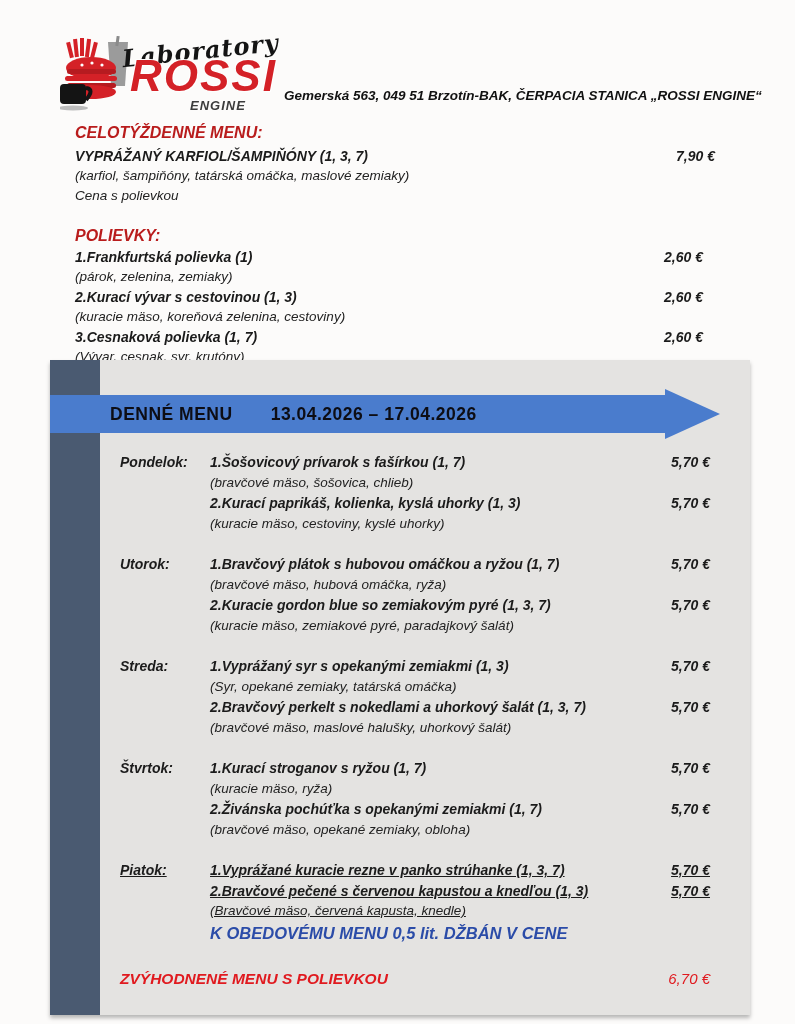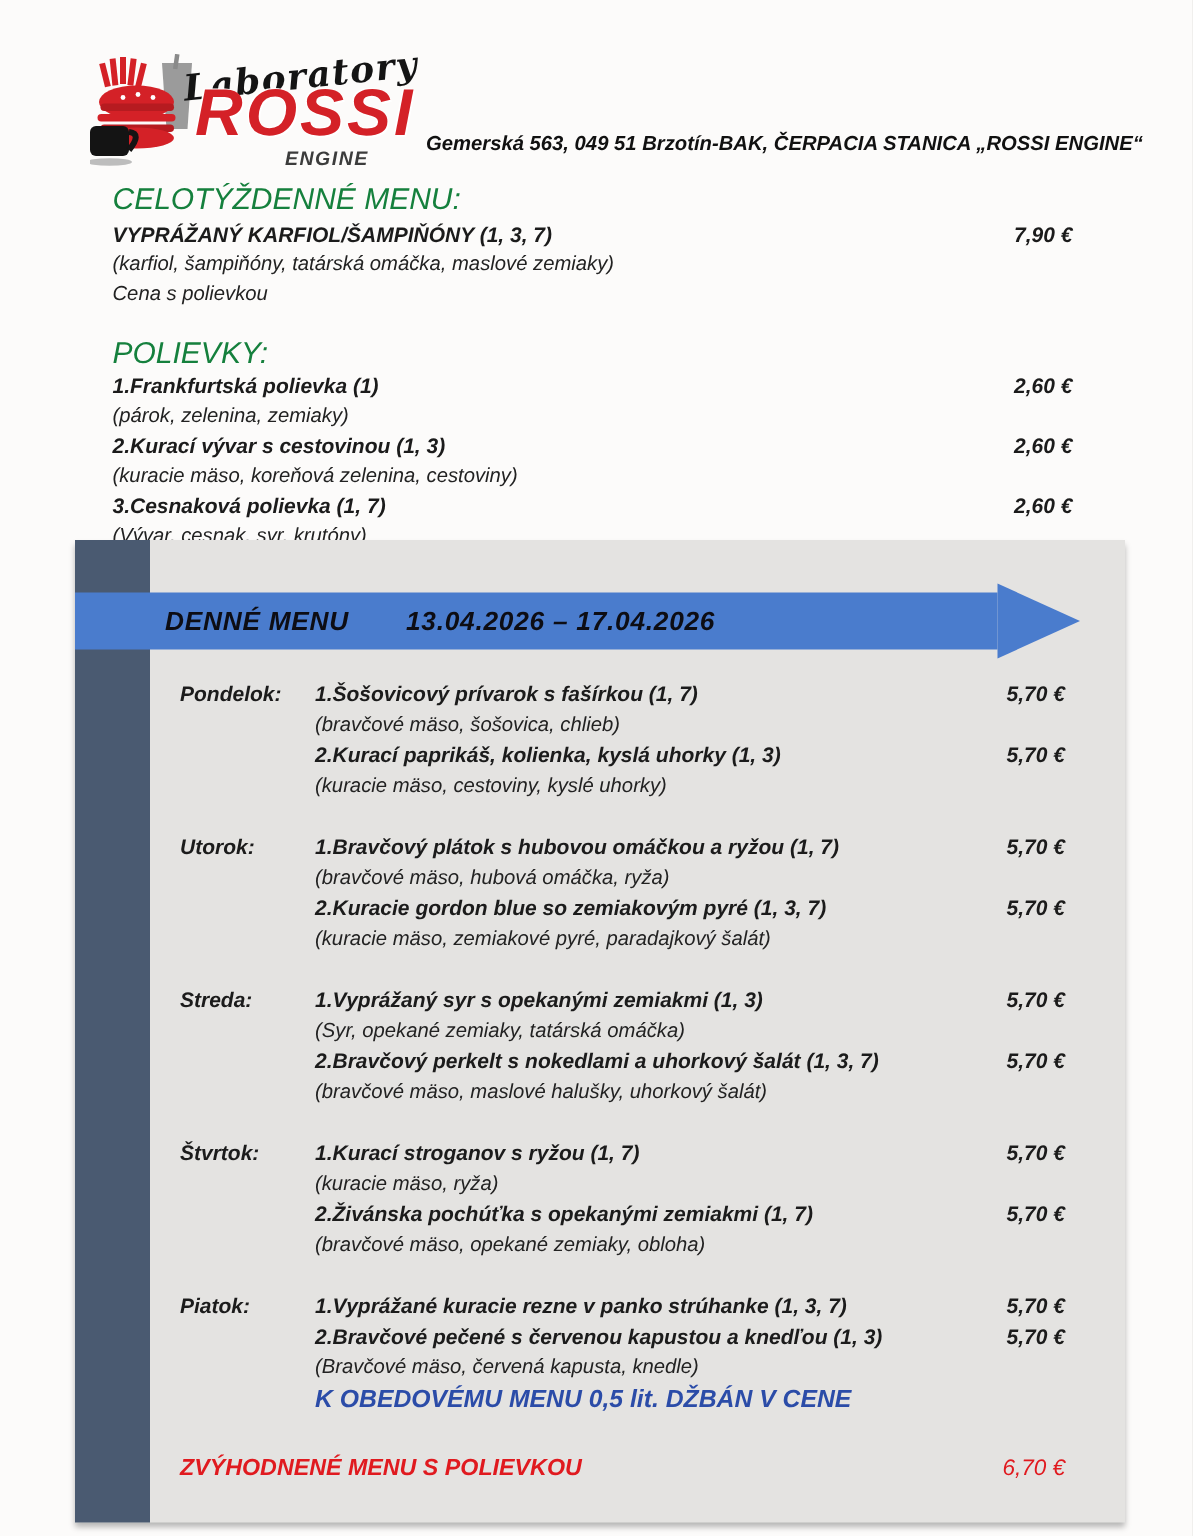--- a/index.html
+++ b/index.html
@@ -23,37 +23,37 @@
   .logo-engine{
     position:absolute;left:130px;top:64px;font-style:italic;font-weight:700;
     font-size:13px;color:#3c3c3c;letter-spacing:1px;
   }
   .address{
     position:absolute;top:88px;left:284px;width:480px;
     font-weight:700;font-style:italic;font-size:13.5px;color:#111;
   }
   
   .weekly{position:absolute;top:122px;left:75px;right:80px;}
-  .soups{position:absolute;top:225px;left:75px;right:80px;}
-  .sec-heading{font-style:italic;font-weight:400;font-size:20px;color:#15803d;line-height:22px;}
+  .soups{position:absolute;top:225px;left:75px;right:92px;}
+  .sec-heading{font-style:italic;font-weight:700;font-size:16px;color:#b91c1c;line-height:22px;}
   .menu-row{display:flex;justify-content:space-between;align-items:baseline;line-height:20px;}
   .item-name{font-style:italic;font-weight:700;font-size:14px;}
   .price{font-style:italic;font-weight:700;font-size:14px;white-space:nowrap;}
   .desc{font-style:italic;font-size:13.5px;line-height:20px;color:#222;}
   .note{font-style:italic;font-size:13.5px;line-height:20px;color:#222;}
   .weekly .menu-row{margin-top:2px;}
   
   .panel{
     position:absolute;top:360px;left:50px;width:700px;height:655px;
     background:#e4e3e1;box-shadow:0 3px 4px rgba(0,0,0,.28);
   }
   .stripe{position:absolute;left:0;top:0;bottom:0;width:50px;background:#4a5a71;}
   .banner{
     position:absolute;top:35px;left:0;height:38px;width:615px;
-    background:#4a7ccd;display:flex;align-items:center;font-style:italic;
+    background:#4a7ccd;display:flex;align-items:center;
   }
   .banner-title{font-weight:700;font-size:17.5px;color:#0d0d14;margin-left:60px;letter-spacing:.5px;}
   .banner-dates{font-weight:700;font-size:17.5px;color:#0d0d14;margin-left:38px;letter-spacing:.5px;}
   .arrowhead{
     position:absolute;left:615px;top:-6px;width:0;height:0;
     border-top:25px solid transparent;border-bottom:25px solid transparent;
     border-left:55px solid #4a7ccd;
   }
   .panel-content{position:absolute;top:92px;left:70px;right:40px;}
   .day-block{display:flex;margin-bottom:20px;}
@@ -201,21 +201,21 @@
         </div>
         <div class="desc">(kuracie mäso, ryža)</div>
         <div class="menu-row">
           <span class="item-name">2.Živánska pochúťka s opekanými zemiakmi (1, 7)</span>
           <span class="price">5,70 €</span>
         </div>
         <div class="desc">(bravčové mäso, opekané zemiaky, obloha)</div>
       </div>
     </div>
 
-    <div class="day-block" style="margin-bottom:0;">
+    <div class="day-block" style="margin-bottom:0;text-decoration:underline;">
       <div class="day-name">Piatok:</div>
       <div class="day-items">
         <div class="menu-row">
           <span class="item-name">1.Vyprážané kuracie rezne v panko strúhanke (1, 3, 7)</span>
           <span class="price">5,70 €</span>
         </div>
         <div class="menu-row">
           <span class="item-name">2.Bravčové pečené s červenou kapustou a knedľou (1, 3)</span>
           <span class="price">5,70 €</span>
         </div>

